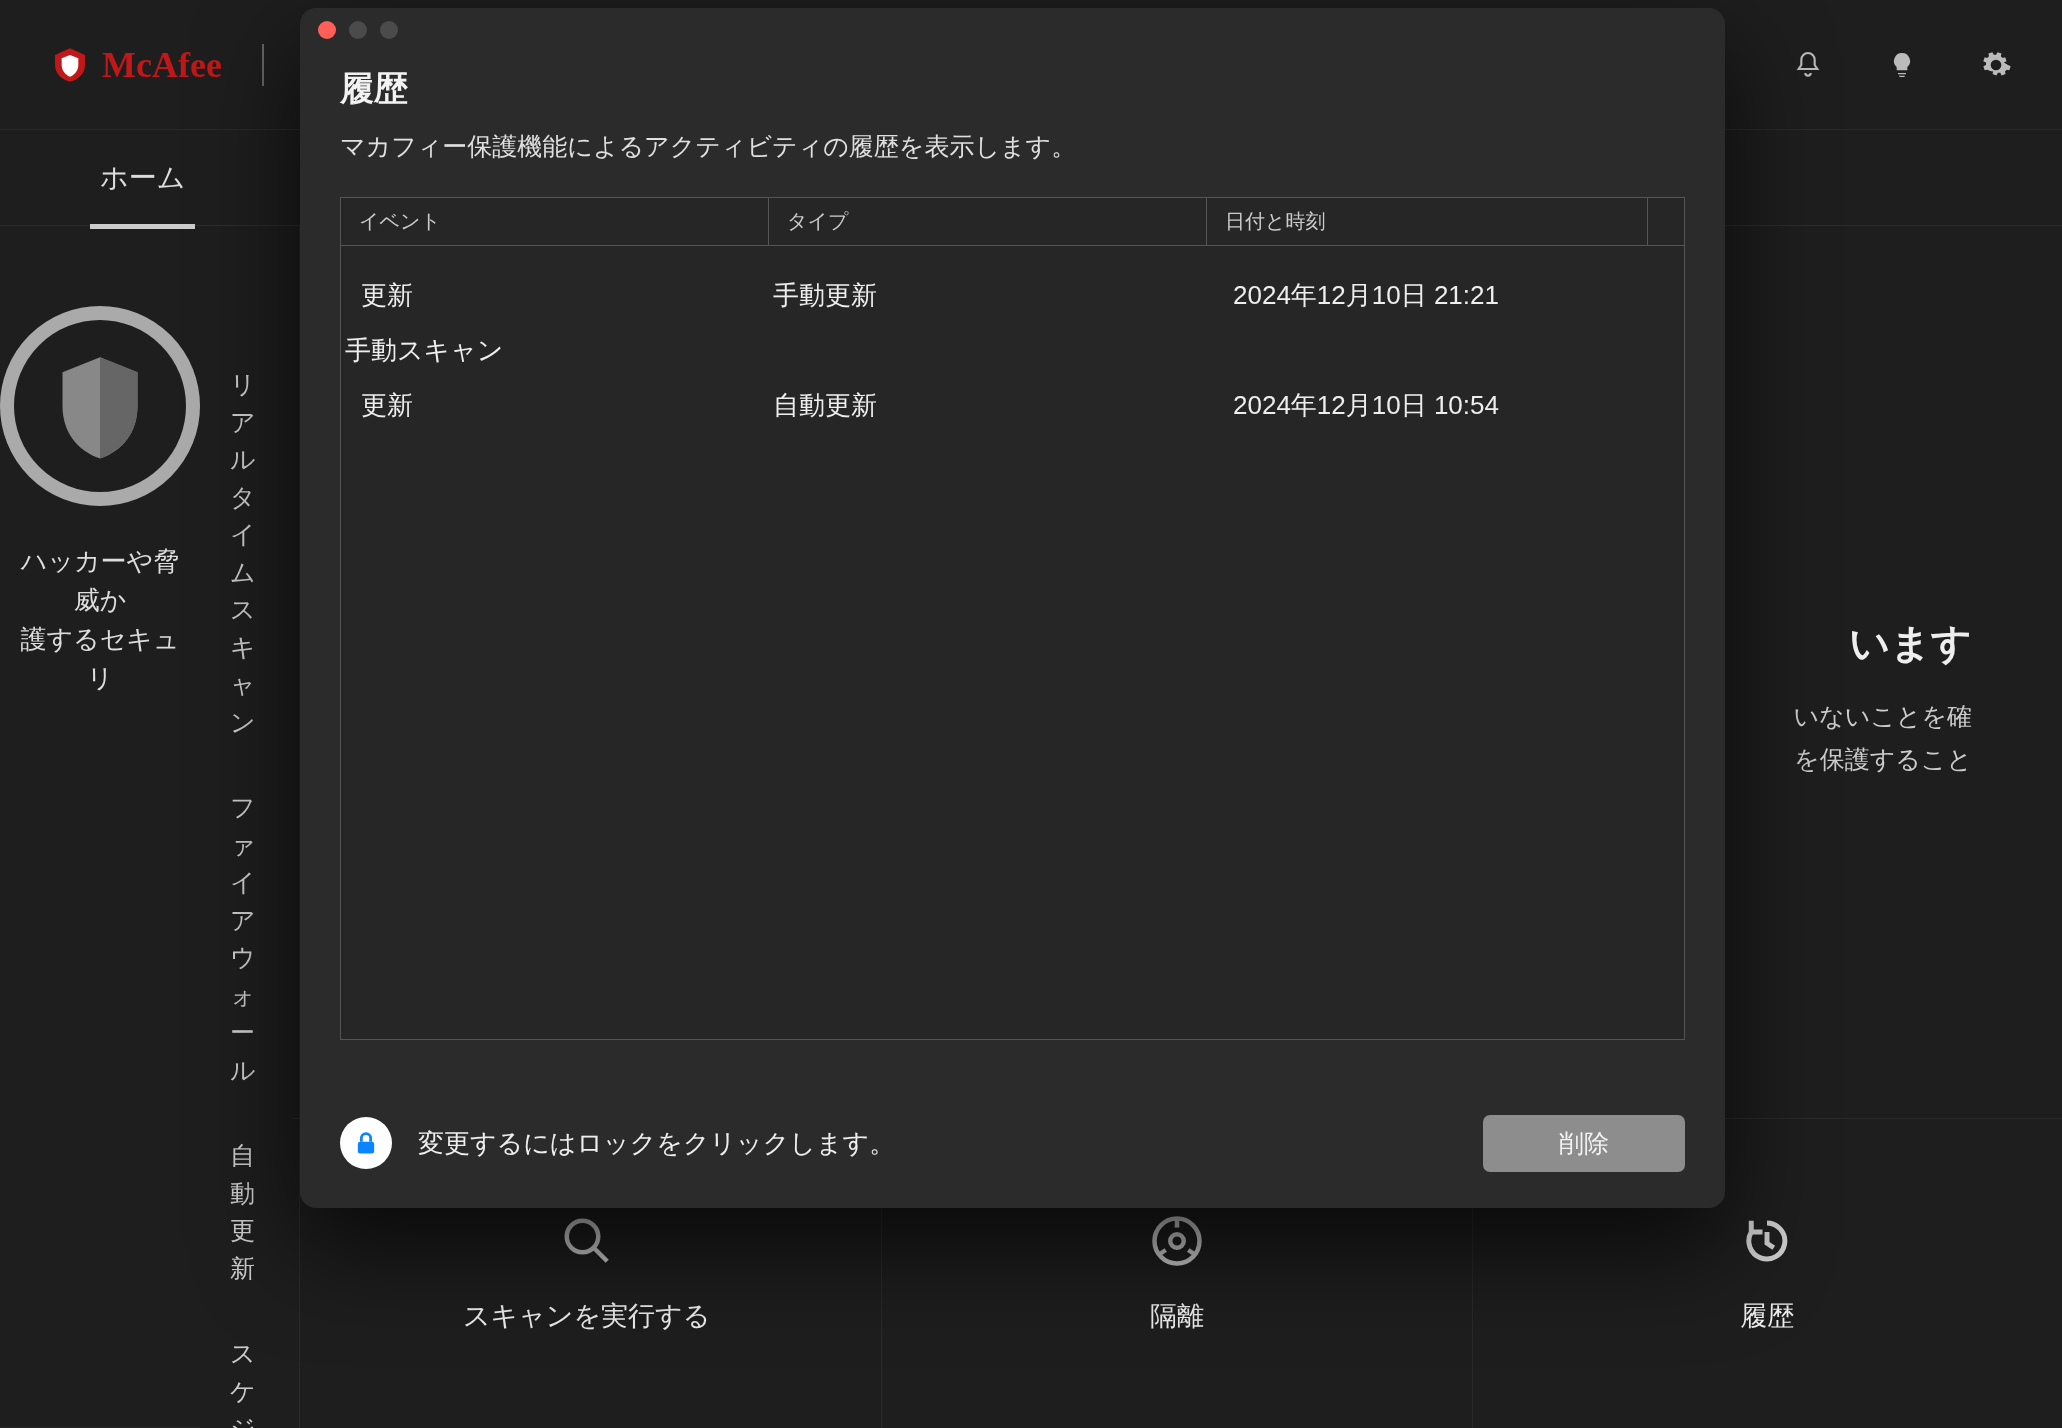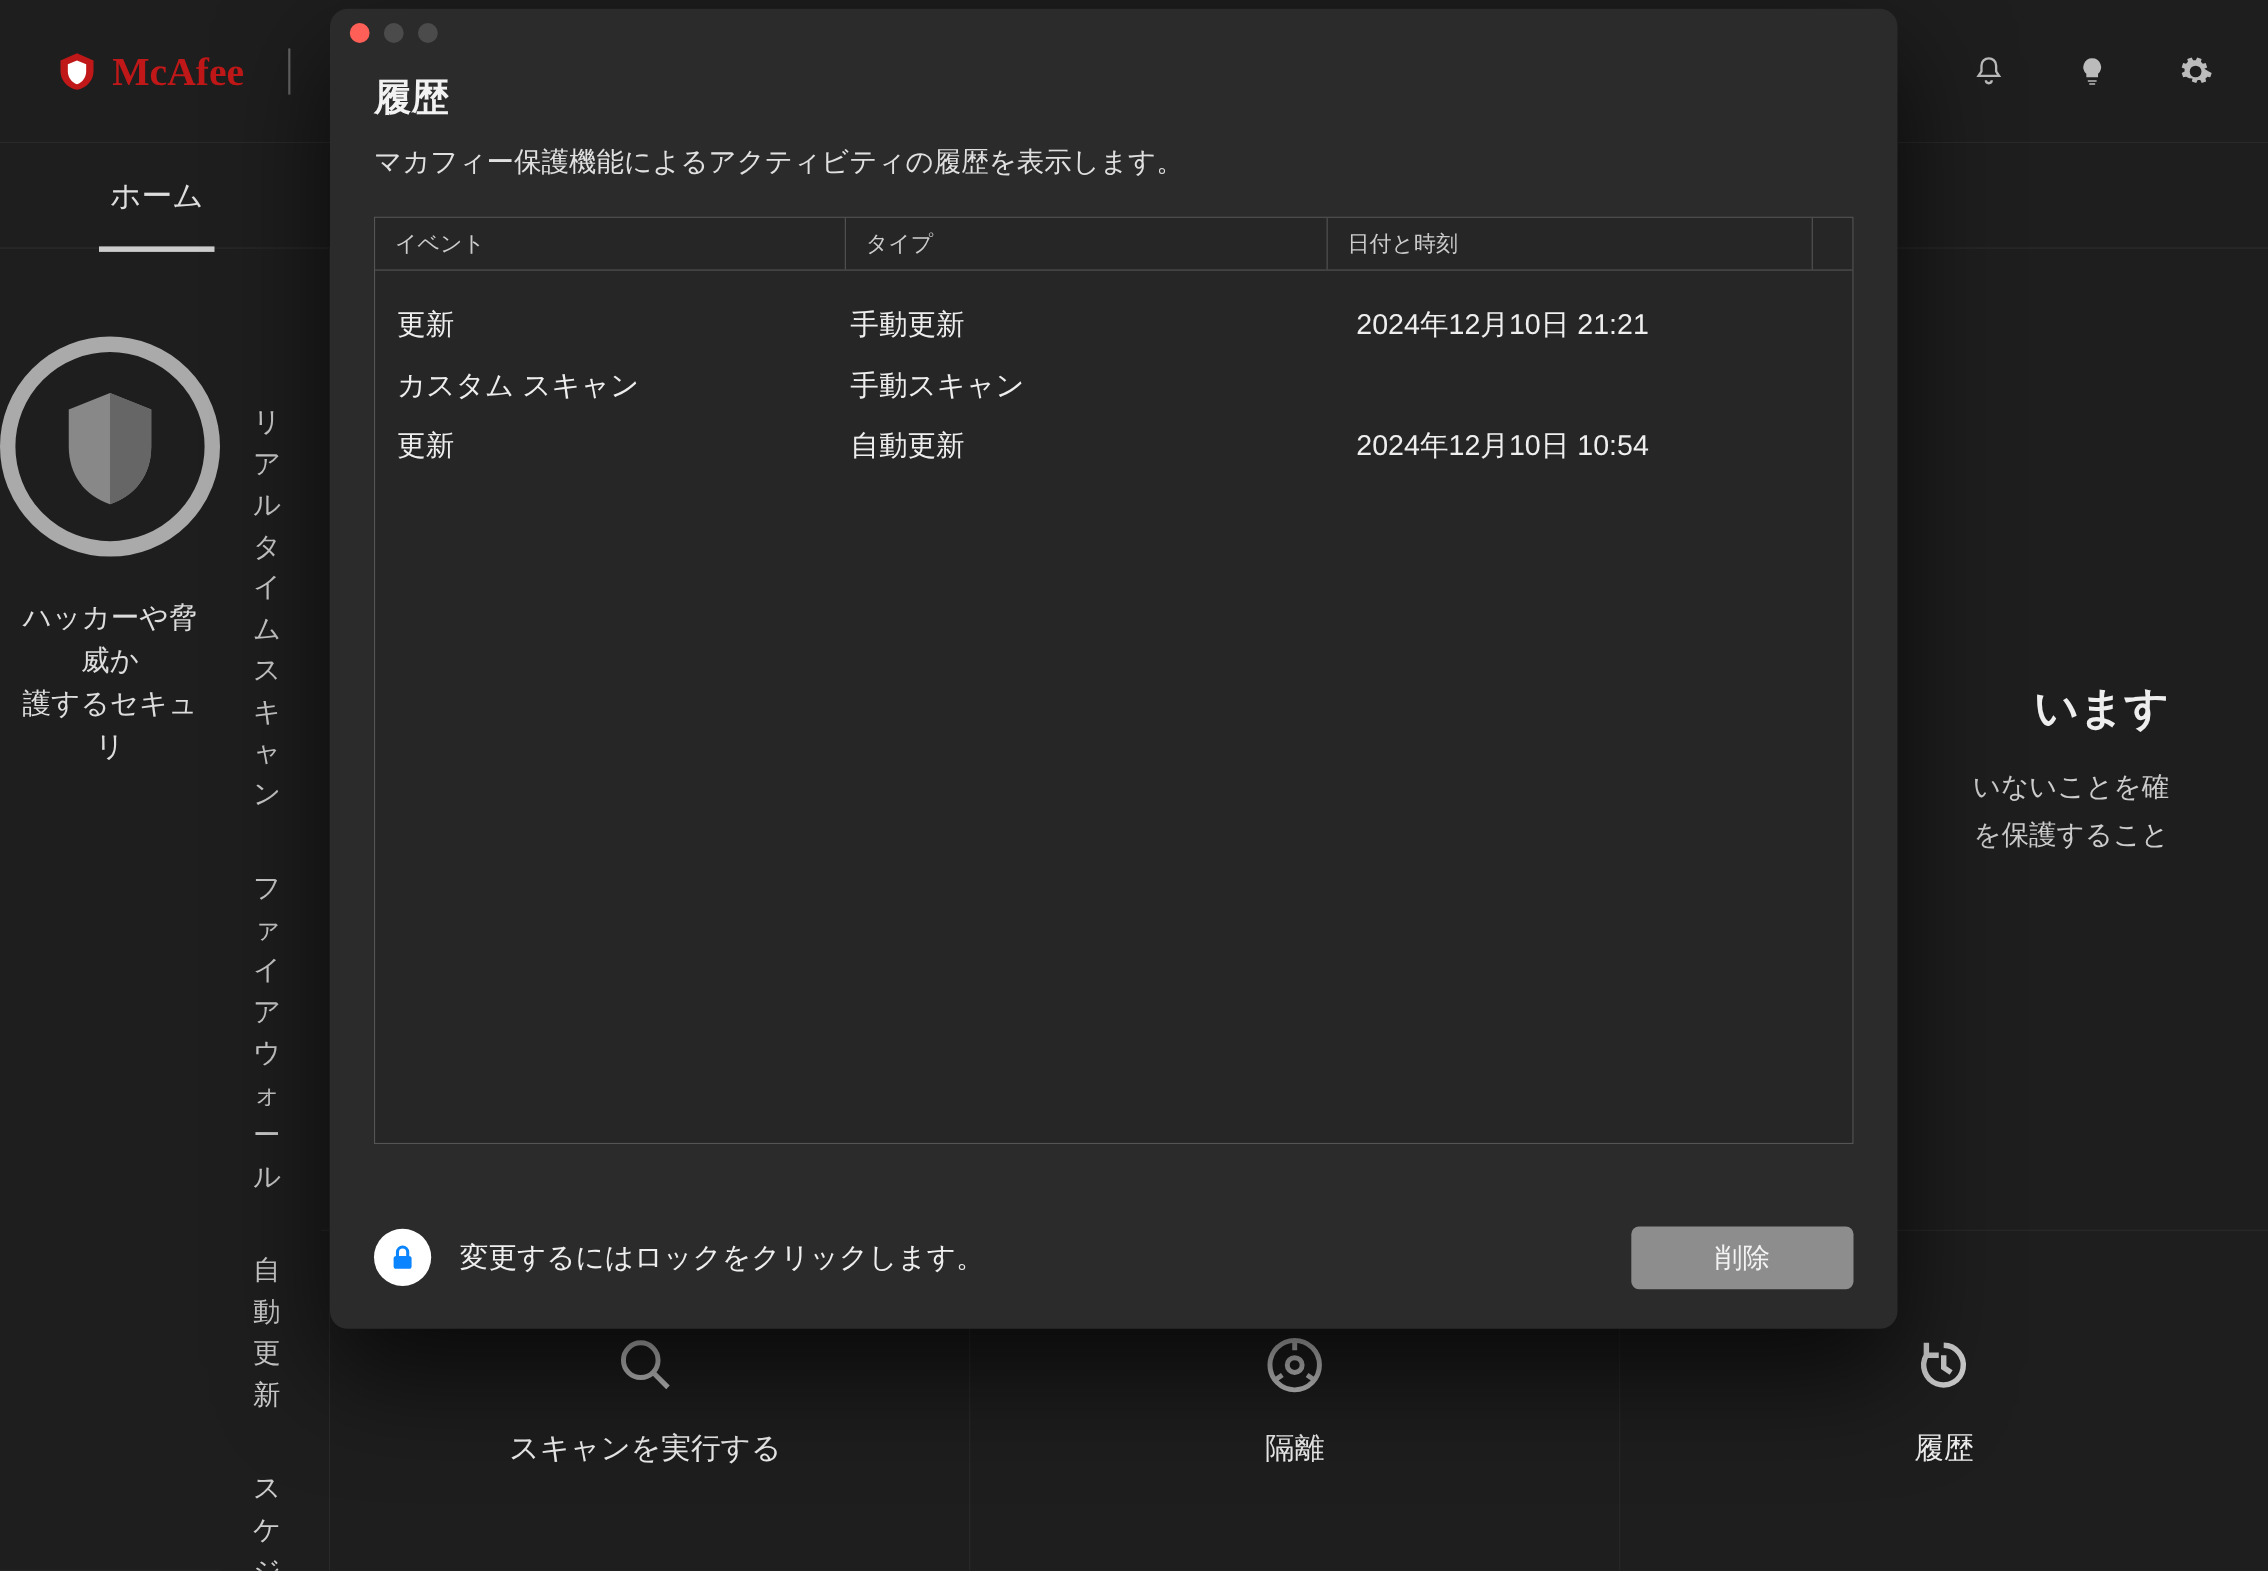--- a/index.html
+++ b/index.html
@@ -357,21 +357,20 @@
       <div class="th col-date">日付と時刻</div>
       <div class="th col-scroll"></div>
     </div>
     <div class="dlg-tbody">
       <div class="trow">
         <div class="td-event">更新</div>
         <div class="td-type">手動更新</div>
         <div class="td-date">2024年12月10日 21:21</div>
       </div>
       <div class="trow">
-        <div class="td-event">カスタム スキャン</div>
         <div class="td-type">手動スキャン</div>
       </div>
       <div class="trow">
         <div class="td-event">更新</div>
         <div class="td-type">自動更新</div>
         <div class="td-date">2024年12月10日 10:54</div>
       </div>
     </div>
   </div>
 

